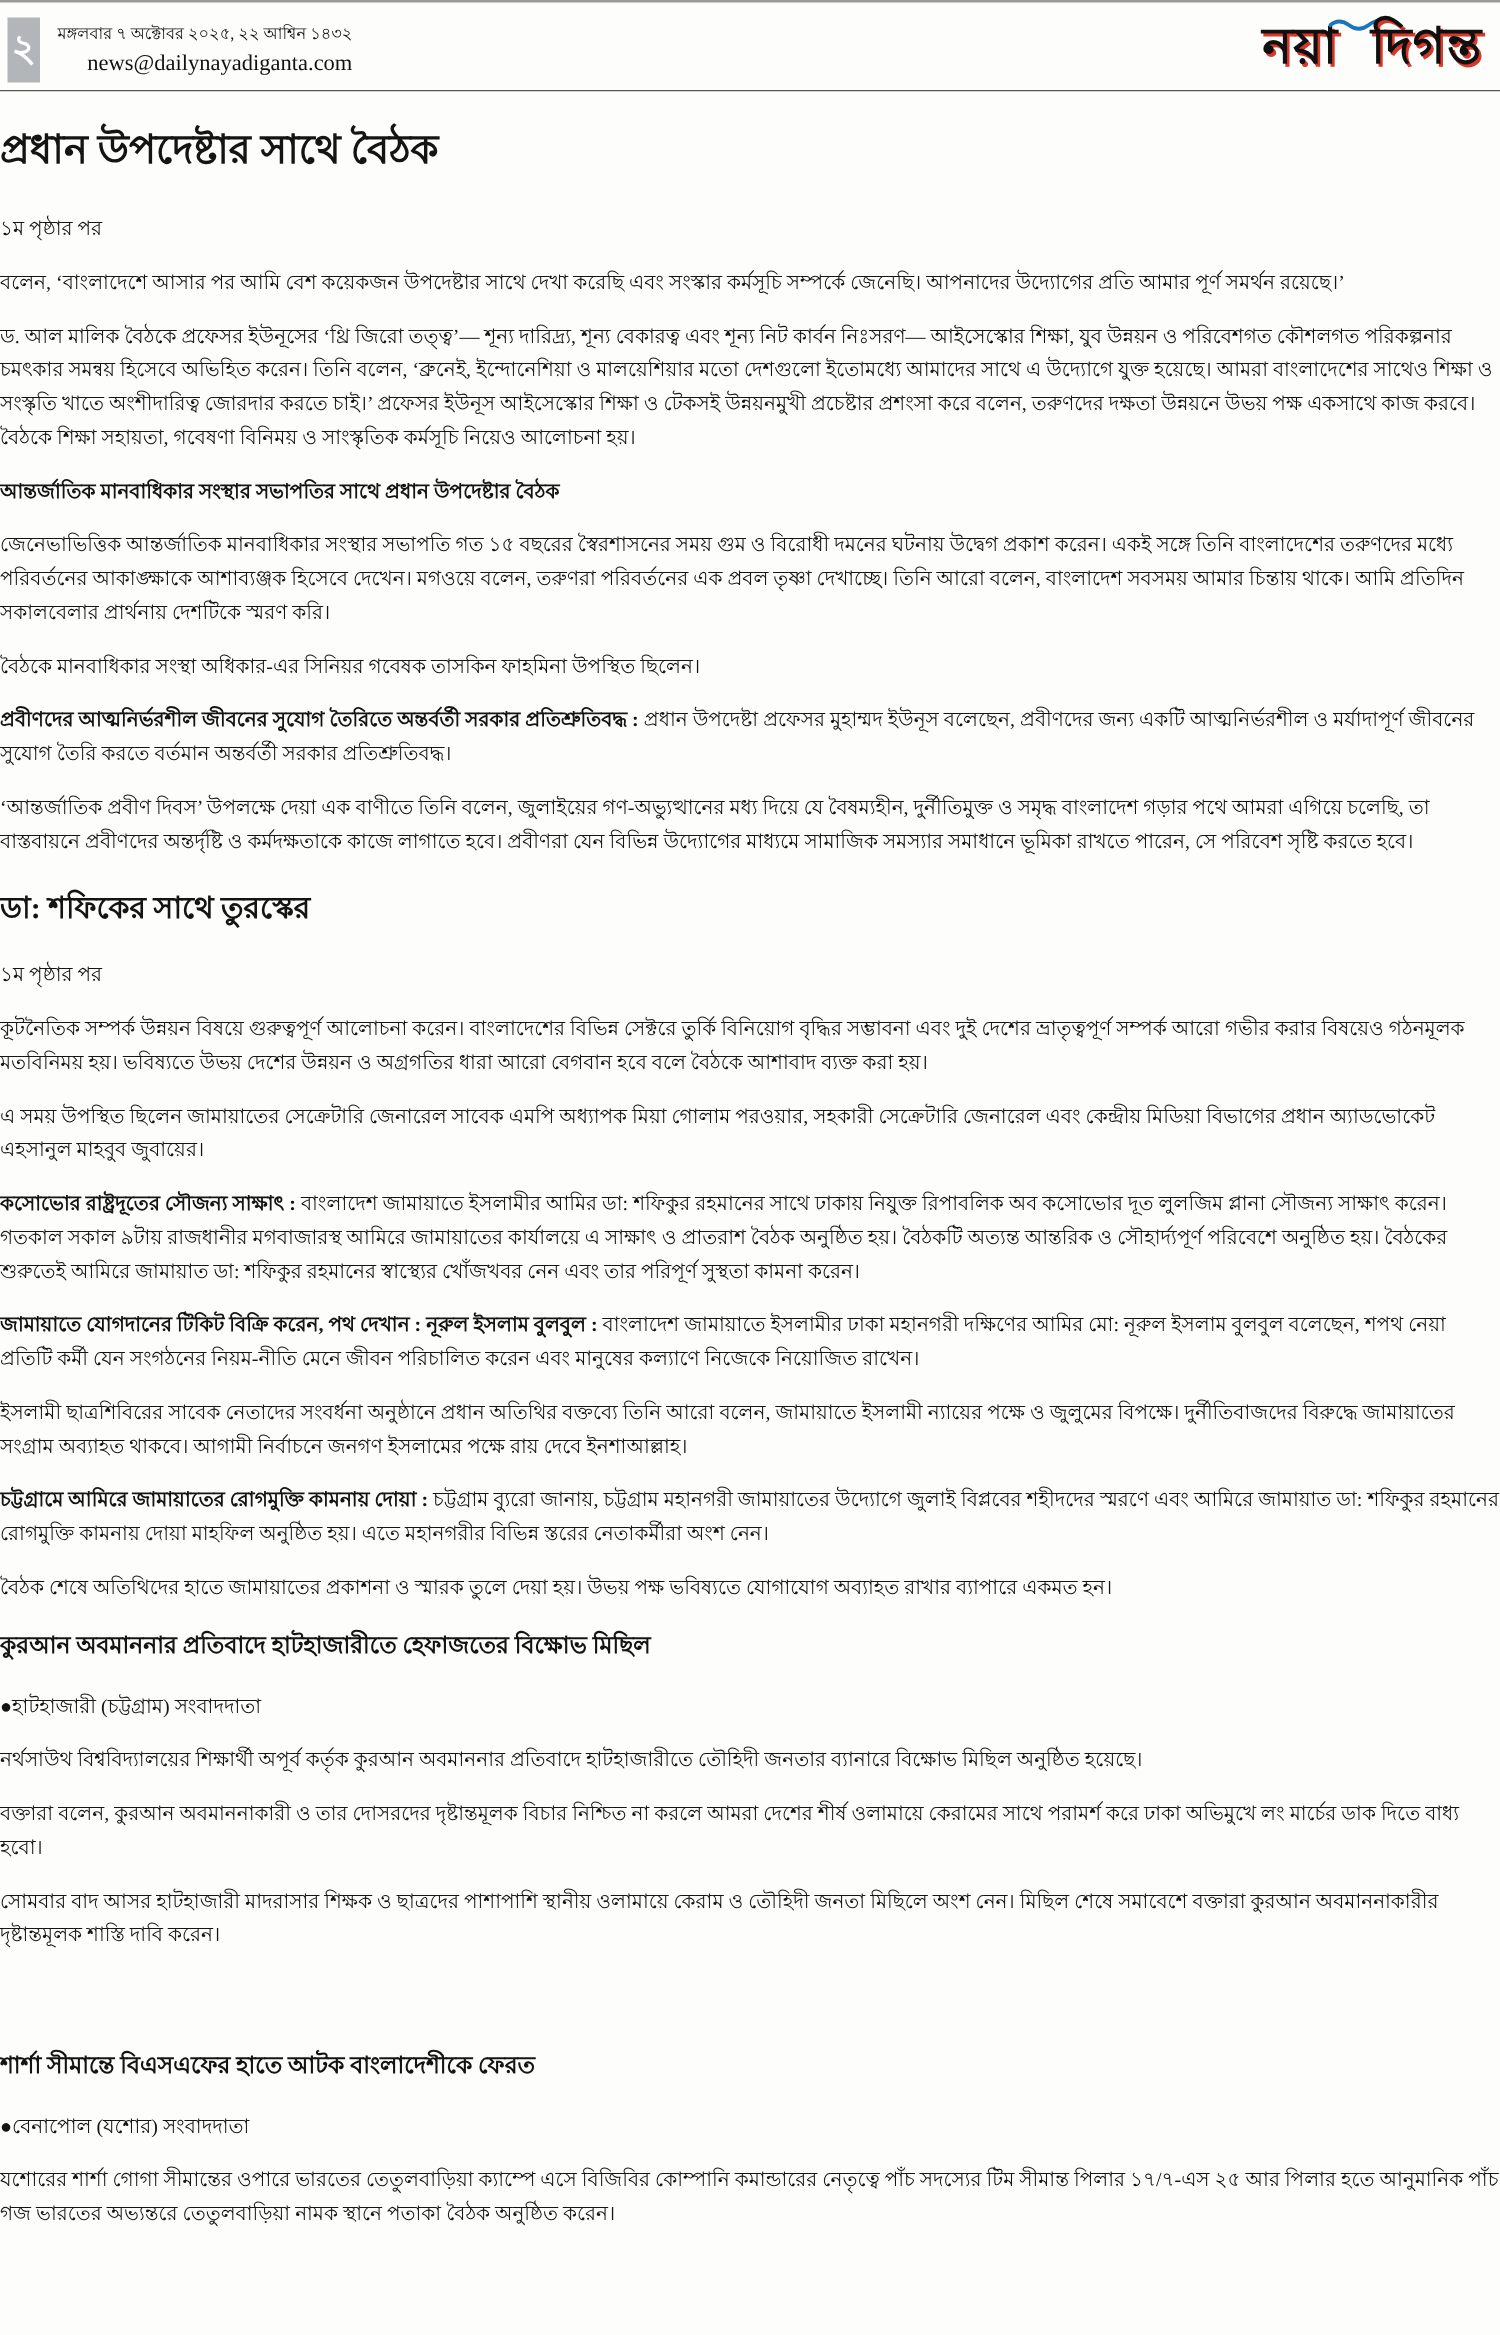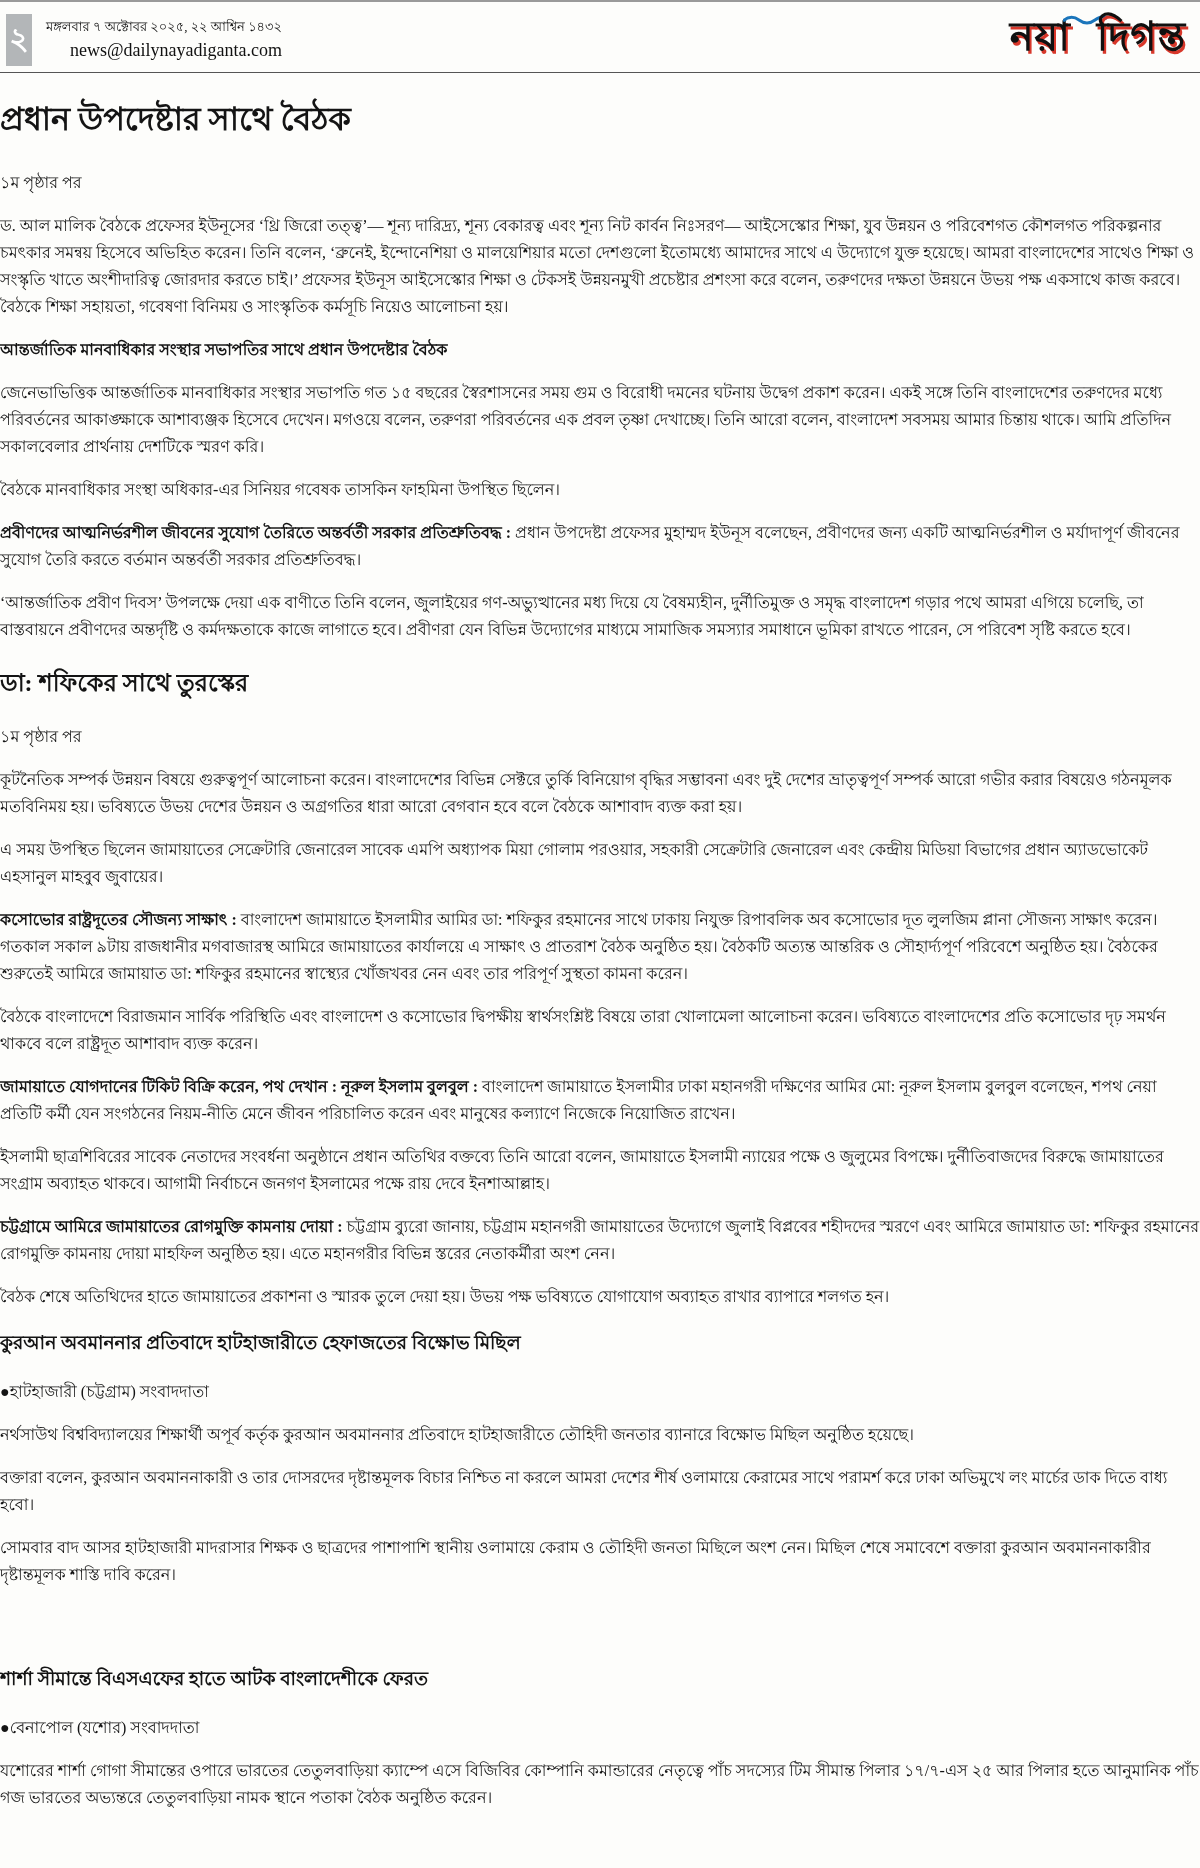--- a/index.html
+++ b/index.html
@@ -57,38 +57,38 @@
 
 <div class="left-rule"></div>
 
 <main class="content">
 
   <section class="groupA">
     <div class="colA1">
       <article>
         <h1 class="h-xl">প্রধান উপদেষ্টার সাথে বৈঠক</h1>
         <p class="cont">১ম পৃষ্ঠার পর</p>
+        <p class="p">বলেন, ‘বাংলাদেশে আসার পর আমি বেশ কয়েকজন উপদেষ্টার সাথে দেখা করেছি এবং সংস্কার কর্মসূচি সম্পর্কে জেনেছি। আপনাদের উদ্যোগের প্রতি আমার পূর্ণ সমর্থন রয়েছে।’</p>
         <p class="p">ড. আল মালিক বৈঠকে প্রফেসর ইউনূসের ‘থ্রি জিরো তত্ত্ব’— শূন্য দারিদ্র্য, শূন্য বেকারত্ব এবং শূন্য নিট কার্বন নিঃসরণ— আইসেস্কোর শিক্ষা, যুব উন্নয়ন ও পরিবেশগত কৌশলগত পরিকল্পনার চমৎকার সমন্বয় হিসেবে অভিহিত করেন। তিনি বলেন, ‘ব্রুনেই, ইন্দোনেশিয়া ও মালয়েশিয়ার মতো দেশগুলো ইতোমধ্যে আমাদের সাথে এ উদ্যোগে যুক্ত হয়েছে। আমরা বাংলাদেশের সাথেও শিক্ষা ও সংস্কৃতি খাতে অংশীদারিত্ব জোরদার করতে চাই।’ প্রফেসর ইউনূস আইসেস্কোর শিক্ষা ও টেকসই উন্নয়নমুখী প্রচেষ্টার প্রশংসা করে বলেন, তরুণদের দক্ষতা উন্নয়নে উভয় পক্ষ একসাথে কাজ করবে। বৈঠকে শিক্ষা সহায়তা, গবেষণা বিনিময় ও সাংস্কৃতিক কর্মসূচি নিয়েও আলোচনা হয়।</p>
         <p class="p" style="font-weight:700;text-indent:0;">আন্তর্জাতিক মানবাধিকার সংস্থার সভাপতির সাথে প্রধান উপদেষ্টার বৈঠক</p>
         <p class="p">জেনেভাভিত্তিক আন্তর্জাতিক মানবাধিকার সংস্থার সভাপতি গত ১৫ বছরের স্বৈরশাসনের সময় গুম ও বিরোধী দমনের ঘটনায় উদ্বেগ প্রকাশ করেন। একই সঙ্গে তিনি বাংলাদেশের তরুণদের মধ্যে পরিবর্তনের আকাঙ্ক্ষাকে আশাব্যঞ্জক হিসেবে দেখেন। মগওয়ে বলেন, তরুণরা পরিবর্তনের এক প্রবল তৃষ্ণা দেখাচ্ছে। তিনি আরো বলেন, বাংলাদেশ সবসময় আমার চিন্তায় থাকে। আমি প্রতিদিন সকালবেলার প্রার্থনায় দেশটিকে স্মরণ করি।</p>
         <p class="p">বৈঠকে মানবাধিকার সংস্থা অধিকার-এর সিনিয়র গবেষক তাসকিন ফাহমিনা উপস্থিত ছিলেন।</p>
         <p class="p"><b>প্রবীণদের আত্মনির্ভরশীল জীবনের সুযোগ তৈরিতে অন্তর্বর্তী সরকার প্রতিশ্রুতিবদ্ধ :</b> <span>প্রধান উপদেষ্টা প্রফেসর মুহাম্মদ ইউনূস বলেছেন, প্রবীণদের জন্য একটি আত্মনির্ভরশীল ও মর্যাদাপূর্ণ জীবনের সুযোগ তৈরি করতে বর্তমান অন্তর্বর্তী সরকার প্রতিশ্রুতিবদ্ধ।</span></p>
         <p class="p">‘আন্তর্জাতিক প্রবীণ দিবস’ উপলক্ষে দেয়া এক বাণীতে তিনি বলেন, জুলাইয়ের গণ-অভ্যুত্থানের মধ্য দিয়ে যে বৈষম্যহীন, দুর্নীতিমুক্ত ও সমৃদ্ধ বাংলাদেশ গড়ার পথে আমরা এগিয়ে চলেছি, তা বাস্তবায়নে প্রবীণদের অন্তর্দৃষ্টি ও কর্মদক্ষতাকে কাজে লাগাতে হবে। প্রবীণরা যেন বিভিন্ন উদ্যোগের মাধ্যমে সামাজিক সমস্যার সমাধানে ভূমিকা রাখতে পারেন, সে পরিবেশ সৃষ্টি করতে হবে।</p>
       </article>
       <article class="grow">
         <h2 class="h-lg">ডা: শফিকের সাথে তুরস্কের</h2>
         <p class="cont">১ম পৃষ্ঠার পর</p>
         <p class="p">কূটনৈতিক সম্পর্ক উন্নয়ন বিষয়ে গুরুত্বপূর্ণ আলোচনা করেন। বাংলাদেশের বিভিন্ন সেক্টরে তুর্কি বিনিয়োগ বৃদ্ধির সম্ভাবনা এবং দুই দেশের ভ্রাতৃত্বপূর্ণ সম্পর্ক আরো গভীর করার বিষয়েও গঠনমূলক মতবিনিময় হয়। ভবিষ্যতে উভয় দেশের উন্নয়ন ও অগ্রগতির ধারা আরো বেগবান হবে বলে বৈঠকে আশাবাদ ব্যক্ত করা হয়।</p>
         <p class="p">এ সময় উপস্থিত ছিলেন জামায়াতের সেক্রেটারি জেনারেল সাবেক এমপি অধ্যাপক মিয়া গোলাম পরওয়ার, সহকারী সেক্রেটারি জেনারেল এবং কেন্দ্রীয় মিডিয়া বিভাগের প্রধান অ্যাডভোকেট এহসানুল মাহবুব জুবায়ের।</p>
         <p class="p"><b>কসোভোর রাষ্ট্রদূতের সৌজন্য সাক্ষাৎ :</b> <span>বাংলাদেশ জামায়াতে ইসলামীর আমির ডা: শফিকুর রহমানের সাথে ঢাকায় নিযুক্ত রিপাবলিক অব কসোভোর দূত লুলজিম প্লানা সৌজন্য সাক্ষাৎ করেন। গতকাল সকাল ৯টায় রাজধানীর মগবাজারস্থ আমিরে জামায়াতের কার্যালয়ে এ সাক্ষাৎ ও প্রাতরাশ বৈঠক অনুষ্ঠিত হয়। বৈঠকটি অত্যন্ত আন্তরিক ও সৌহার্দ্যপূর্ণ পরিবেশে অনুষ্ঠিত হয়। বৈঠকের শুরুতেই আমিরে জামায়াত ডা: শফিকুর রহমানের স্বাস্থ্যের খোঁজখবর নেন এবং তার পরিপূর্ণ সুস্থতা কামনা করেন।</span></p>
-        <p class="p">বৈঠকে বাংলাদেশে বিরাজমান সার্বিক পরিস্থিতি এবং বাংলাদেশ ও কসোভোর দ্বিপক্ষীয় স্বার্থসংশ্লিষ্ট বিষয়ে তারা খোলামেলা আলোচনা করেন। ভবিষ্যতে বাংলাদেশের প্রতি কসোভোর দৃঢ় সমর্থন থাকবে বলে রাষ্ট্রদূত আশাবাদ ব্যক্ত করেন।</p>
         <p class="p"><b>জামায়াতে যোগদানের টিকিট বিক্রি করেন, পথ দেখান : নূরুল ইসলাম বুলবুল :</b> <span>বাংলাদেশ জামায়াতে ইসলামীর ঢাকা মহানগরী দক্ষিণের আমির মো: নূরুল ইসলাম বুলবুল বলেছেন, শপথ নেয়া প্রতিটি কর্মী যেন সংগঠনের নিয়ম-নীতি মেনে জীবন পরিচালিত করেন এবং মানুষের কল্যাণে নিজেকে নিয়োজিত রাখেন।</span></p>
         <p class="p">ইসলামী ছাত্রশিবিরের সাবেক নেতাদের সংবর্ধনা অনুষ্ঠানে প্রধান অতিথির বক্তব্যে তিনি আরো বলেন, জামায়াতে ইসলামী ন্যায়ের পক্ষে ও জুলুমের বিপক্ষে। দুর্নীতিবাজদের বিরুদ্ধে জামায়াতের সংগ্রাম অব্যাহত থাকবে। আগামী নির্বাচনে জনগণ ইসলামের পক্ষে রায় দেবে ইনশাআল্লাহ।</p>
         <p class="p"><b>চট্টগ্রামে আমিরে জামায়াতের রোগমুক্তি কামনায় দোয়া :</b> <span>চট্টগ্রাম ব্যুরো জানায়, চট্টগ্রাম মহানগরী জামায়াতের উদ্যোগে জুলাই বিপ্লবের শহীদদের স্মরণে এবং আমিরে জামায়াত ডা: শফিকুর রহমানের রোগমুক্তি কামনায় দোয়া মাহফিল অনুষ্ঠিত হয়। এতে মহানগরীর বিভিন্ন স্তরের নেতাকর্মীরা অংশ নেন।</span></p>
-        <p class="p">বৈঠক শেষে অতিথিদের হাতে জামায়াতের প্রকাশনা ও স্মারক তুলে দেয়া হয়। উভয় পক্ষ ভবিষ্যতে যোগাযোগ অব্যাহত রাখার ব্যাপারে শলগত হন।</p>
+        <p class="p">বৈঠক শেষে অতিথিদের হাতে জামায়াতের প্রকাশনা ও স্মারক তুলে দেয়া হয়। উভয় পক্ষ ভবিষ্যতে যোগাযোগ অব্যাহত রাখার ব্যাপারে একমত হন।</p>
       </article>
     </div>
 
     <div class="colA2">
       <article>
         <h3 class="h-sm">কুরআন অবমাননার প্রতিবাদে হাটহাজারীতে হেফাজতের বিক্ষোভ মিছিল</h3>
         <p class="byline"><span class="dot">●</span><span>হাটহাজারী (চট্টগ্রাম) সংবাদদাতা</span></p>
         <div class="body-block" style="height:224px;font-family:Liberation Serif, serif;">
           <p class="p">নর্থসাউথ বিশ্ববিদ্যালয়ের শিক্ষার্থী অপূর্ব কর্তৃক কুরআন অবমাননার প্রতিবাদে হাটহাজারীতে তৌহিদী জনতার ব্যানারে বিক্ষোভ মিছিল অনুষ্ঠিত হয়েছে।</p>
           <p class="p">বক্তারা বলেন, কুরআন অবমাননাকারী ও তার দোসরদের দৃষ্টান্তমূলক বিচার নিশ্চিত না করলে আমরা দেশের শীর্ষ ওলামায়ে কেরামের সাথে পরামর্শ করে ঢাকা অভিমুখে লং মার্চের ডাক দিতে বাধ্য হবো।</p>

